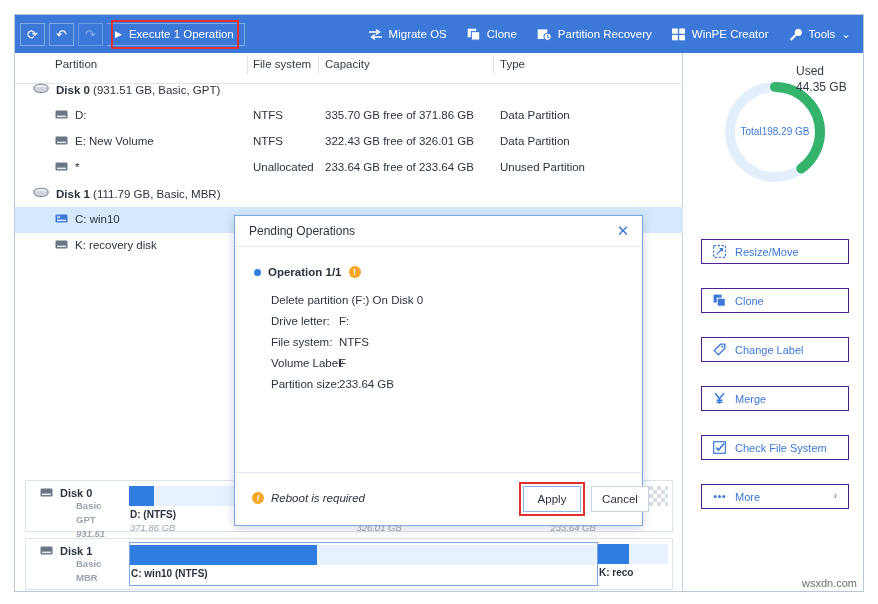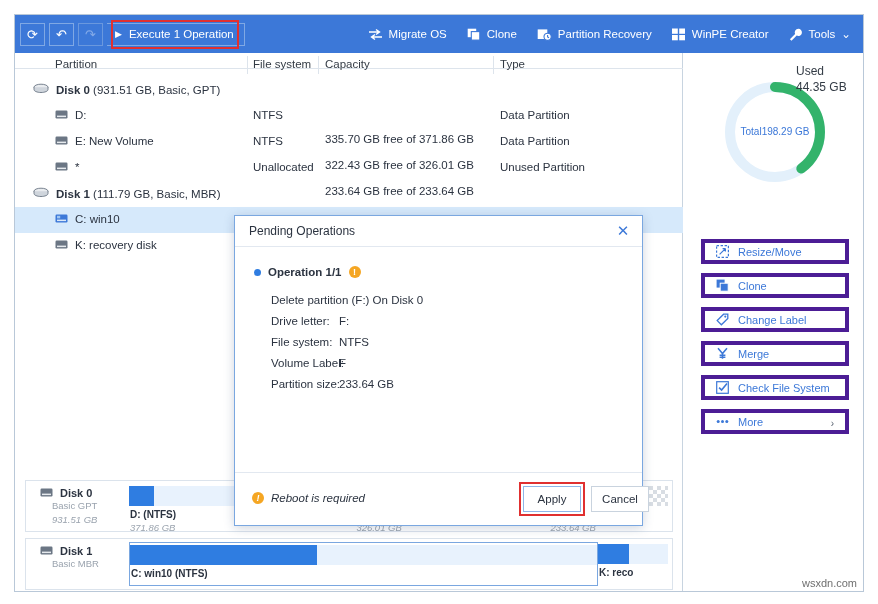--- a/index.html
+++ b/index.html
@@ -64,38 +64,38 @@
   }
   .right-pane {
     position: absolute; left: 669px; top: 0;
     width: 181px; height: 540px;
     background: #ffffff;
   }
 
   
   .list-header {
     position: absolute; left: 0; top: 0;
-    width: 668px; height: 16px;
+    width: 668px; height: 31px;
     border-bottom: 1px solid #dde4ec;
     font-size: 11.5px; color: #333b45;
   }
   .lh-cell { position: absolute; top: 5px; }
   .lh-sep { position: absolute; top: 3px; width: 1px; height: 18px; background: #dde4ec; }
 
   
   .plist { position: absolute; left: 0; top: 24px; width: 668px; }
   .prow {
     position: relative; height: 26px;
     font-size: 11.5px; color: #2b3340;
   }
   .prow.selected { background: #d6e9fb; }
   .prow .c-name { position: absolute; left: 40px; top: 6px; display: flex; align-items: center; gap: 7px; }
   .prow .c-name.disk { left: 18px; }
   .prow .c-fs { position: absolute; left: 238px; top: 6px; }
-  .prow .c-cap { position: absolute; left: 310px; top: 6px; margin-top: 24px; }
+  .prow .c-cap { position: absolute; left: 310px; top: 6px; }
   .prow .c-type { position: absolute; left: 485px; top: 6px; }
   .diskname b { font-weight: bold; }
   .diskname span { font-weight: normal; }
 
   .icon-disk { width: 16px; height: 11px; flex: none; }
   .icon-part { width: 13px; height: 9px; flex: none; }
 
   
   .dialog {
     position: absolute; left: 219px; top: 162px;
@@ -159,40 +159,40 @@
     display: flex; flex-direction: row; align-items: center; justify-content: center;
     font-size: 10px; color: #3c78d8; line-height: 1.35;
   }
   .used-label {
     position: absolute; left: 112px; top: 10px;
     font-size: 12px; color: #333b45; line-height: 1.35; text-align: left;
   }
   .act-list { position: absolute; left: 17px; top: 186px; width: 148px; }
   .act-btn {
     position: relative;
-    height: 25px; margin-bottom: 9px;
-    border: 4px solid #4c1d95; background: #ffffff;
+    height: 25px; margin-bottom: 24px;
+    border: 1px solid #4c1d95; background: #ffffff;
     display: flex; align-items: center; gap: 9px;
     padding-left: 11px;
     font-size: 11px; color: #3c78d8;
   }
   .act-btn .chev { position: absolute; right: 11px; top: 5px; font-size: 10px; color: #5a6472; }
   .act-btn svg { display: block; flex: none; }
 
   
   .diskmap { position: absolute; left: 0; top: 427px; width: 668px; height: 113px; }
   .dm-row {
     position: absolute; left: 10px; width: 648px; height: 52px;
     border: 1px solid #dbe3ec; background: #ffffff;
   }
   #dm-row-0 { top: 0; }
   #dm-row-1 { top: 58px; height: 52px; }
   .dm-label { position: absolute; left: 14px; top: 6px; width: 78px; }
   .dm-label .dm-title { display: flex; align-items: center; gap: 7px; font-size: 11px; font-weight: bold; color: #2b3340; }
-  .dm-label .dm-sub { font-size: 9.5px; color: #9aa3ae; margin-left: 12px; line-height: 1.45; }
+  .dm-label .dm-sub { font-size: 9.5px; color: #9aa3ae; margin-left: 36px; line-height: 1.45; font-weight: bold; }
   .dm-parts { position: absolute; left: 103px; top: 3px; right: 4px; bottom: 3px; }
   .dm-part { position: absolute; top: 0; bottom: 0; }
   .dm-part.sel { border: 1px solid #7aa7e0; }
   .dm-bar { position: absolute; left: 0; top: 2px; width: 100%; height: 20px; background: #e8f2fd; }
   .dm-bar .fill { position: absolute; left: 0; top: 0; bottom: 0; background: #2f7de1; }
   .dm-bar.unalloc {
     background-color: #ffffff;
     background-image:
       linear-gradient(45deg, #d8dde3 25%, transparent 25%, transparent 75%, #d8dde3 75%),
       linear-gradient(45deg, #d8dde3 25%, transparent 25%, transparent 75%, #d8dde3 75%);

